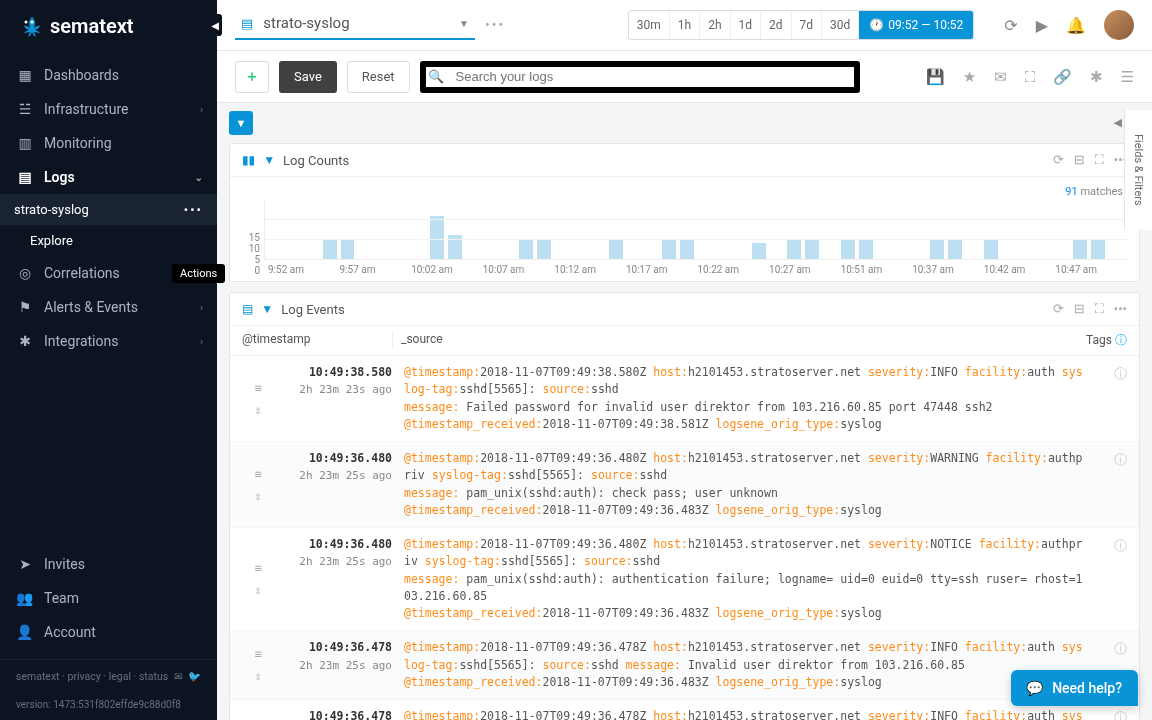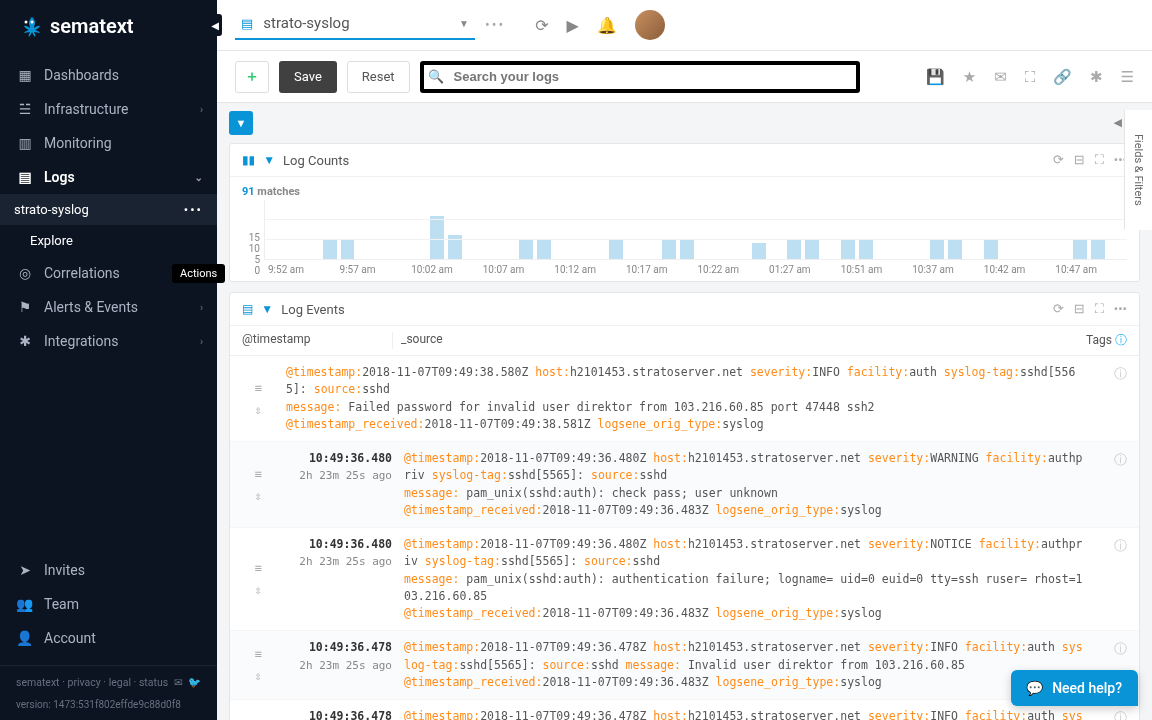--- a/index.html
+++ b/index.html
@@ -15,21 +15,21 @@
 .nav-item.active { color: #fff; font-weight: 600; }
 .nav-item .icon { width: 18px; text-align: center; margin-right: 10px; font-size: 14px; }
 .nav-item .chev { position: absolute; right: 14px; font-size: 10px; opacity: .6; }
 .nav-sub { padding-left: 14px; }
 .nav-sub .nav-item { font-size: 13px; padding: 7px 16px; }
 .nav-app { display: flex; align-items: center; justify-content: space-between; padding: 8px 14px; background: #1a2332; color: #fff; font-size: 13px; cursor: pointer; }
 .nav-explore { padding: 8px 30px; font-size: 13px; color: #fff; cursor: pointer; }
 .tooltip { position: absolute; left: 172px; top: 264px; background: #000; color: #fff; font-size: 11px; padding: 3px 8px; border-radius: 3px; z-index: 10; }
 .sidebar-footer { padding: 10px 16px; font-size: 10.5px; color: #657080; border-top: 1px solid #1a2332; }
 .sidebar-footer a { color: #657080; text-decoration: none; }
-.sidebar-footer .ver { margin-top: 10px; font-size: 10px; }
+.sidebar-footer .ver { margin-top: 16px; font-size: 10px; }
 .sidebar-bottom-nav { padding-bottom: 10px; }
 
 
 .main { position: absolute; left: 217px; top: 0; right: 0; bottom: 0; background: #f4f5f7; display: flex; flex-direction: column; }
 .topbar { height: 51px; background: #fff; border-bottom: 1px solid #e5e5e5; display: flex; align-items: center; padding: 0 18px; gap: 10px; }
 .app-selector { display: flex; align-items: center; gap: 10px; border-bottom: 2px solid #0894d7; padding: 4px 6px 6px; min-width: 240px; }
 .app-selector .name { font-size: 15px; color: #555; }
 .app-selector .dd { margin-left: auto; color: #888; font-size: 10px; }
 .topbar .dots { color: #aaa; font-size: 14px; letter-spacing: 2px; cursor: pointer; }
 .time-picker { margin-left: auto; display: flex; align-items: center; border: 1px solid #ddd; border-radius: 3px; overflow: hidden; height: 30px; font-size: 12px; }
@@ -41,40 +41,40 @@
 .avatar { width: 30px; height: 30px; border-radius: 50%; background: linear-gradient(135deg, #c89060, #8b5d3a); }
 
 
 .toolbar { height: 52px; background: #fff; border-bottom: 1px solid #e5e5e5; display: flex; align-items: center; padding: 0 18px; gap: 10px; }
 .btn { height: 32px; padding: 0 14px; border-radius: 3px; font-size: 13px; cursor: pointer; display: inline-flex; align-items: center; border: 1px solid transparent; }
 .btn-icon { width: 34px; justify-content: center; font-size: 15px; font-weight: bold; }
 .btn-add { border: 1px solid #ddd; color: #2ecc71; }
 .btn-primary { background: #404040; color: #fff; }
 .btn-outline { border: 1px solid #ddd; color: #555; background: #fff; }
 .search-box { flex: 1; max-width: 440px; }
-.search-box input { width: 100%; height: 32px; border: 4px solid #000000; border-radius: 3px; padding: 0 10px 0 30px; font-size: 13px; color: #555; font-weight: bold; }
+.search-box input { width: 100%; height: 32px; border: 6px solid #000000; border-radius: 3px; padding: 0 10px 0 30px; font-size: 13px; color: #555; }
 .search-wrap { position: relative; }
 .search-wrap .mag { position: absolute; left: 9px; top: 8px; color: #aaa; font-size: 13px; }
 .toolbar-right { margin-left: auto; display: flex; gap: 18px; color: #aaa; font-size: 15px; }
 .toolbar-right .ico { cursor: pointer; }
 
 
 .filter-row { padding: 8px 12px; display: flex; }
 .filter-chip { width: 24px; height: 24px; background: #0894d7; color: #fff; border-radius: 3px; display: flex; align-items: center; justify-content: center; font-size: 11px; cursor: pointer; }
 
 
 .panels { flex: 1; overflow: auto; padding: 0 12px 12px; display: flex; flex-direction: column; gap: 10px; }
 .panel { background: #fff; border: 1px solid #e5e5e5; border-radius: 3px; }
 .panel-header { display: flex; align-items: center; padding: 8px 12px; border-bottom: 1px solid #f0f0f0; font-size: 13px; color: #555; gap: 8px; }
 .panel-header .ph-icons { margin-left: auto; display: flex; gap: 10px; color: #aaa; font-size: 13px; }
 .panel-header .lead-ico { color: #0894d7; font-size: 12px; }
 
 
 .chart-area { padding: 8px 12px 4px; position: relative; }
-.matches { font-size: 11px; color: #888; padding-right: 4px; margin-bottom: 2px; font-weight: bold; }
+.matches { text-align: right; font-size: 11px; color: #888; padding-right: 4px; margin-bottom: 2px; }
 .matches .num { color: #0894d7; }
 .chart { display: flex; align-items: stretch; height: 60px; }
 .y-axis { display: flex; flex-direction: column; justify-content: space-between; font-size: 10px; color: #888; text-align: right; padding-right: 4px; width: 22px; margin-top: 32px; }
 .bars { flex: 1; display: flex; align-items: flex-end; gap: 4px; border-left: 1px solid #eee; border-bottom: 1px solid #eee; padding: 0 4px; position: relative; }
 .bars .grid { position: absolute; left: 0; right: 0; border-top: 1px solid #f2f2f2; }
 .bar { flex: 1; background: #bcdff2; }
 .x-axis { display: flex; font-size: 10px; color: #888; padding: 4px 0 2px 26px; }
 .x-axis span { flex: 1; text-align: left; }
 
 
@@ -187,20 +187,30 @@
 <div class="main">
 
   <div class="topbar">
     <div class="app-selector">
       <span style="color:#0894d7;">▤</span>
       <span class="name">strato-syslog</span>
       <span class="dd">▼</span>
     </div>
     <span class="dots">•••</span>
 
+    <div class="time-picker" id="time-picker">
+        <span class="tp-btn">30m</span>
+        <span class="tp-btn">1h</span>
+        <span class="tp-btn">2h</span>
+        <span class="tp-btn">1d</span>
+        <span class="tp-btn">2d</span>
+        <span class="tp-btn">7d</span>
+        <span class="tp-btn">30d</span>
+        <span class="tp-range"><span>🕐</span> 09:52 — 10:52</span>
+      </div>
 
     <div class="topbar-icons">
       <span class="ico">⟳</span>
       <span class="ico">▶</span>
       <span class="ico" style="color:#333;">🔔</span>
       <div class="avatar"></div>
     </div>
   </div>
 
   <div class="toolbar">
@@ -305,21 +315,21 @@
             </div>
         </div>
         <div class="x-axis" id="x-axis">
             <span>9:52 am</span>
             <span>9:57 am</span>
             <span>10:02 am</span>
             <span>10:07 am</span>
             <span>10:12 am</span>
             <span>10:17 am</span>
             <span>10:22 am</span>
-            <span>01:27 am</span>
+            <span>10:27 am</span>
             <span>10:51 am</span>
             <span>10:37 am</span>
             <span>10:42 am</span>
             <span>10:47 am</span>
           </div>
       </div>
     </div>
 
     <div class="panel">
       <div class="panel-header">
@@ -337,20 +347,21 @@
         <div class="col-ts">@timestamp</div>
         <div class="col-src">_source</div>
         <div class="col-tags"><span>Tags</span> <span style="color:#29b6f6;">ⓘ</span></div>
       </div>
       <div id="event-rows">
           <div class="event-row">
             <div class="ev-gutter">
               <span>≡</span>
               <span>⇳</span>
             </div>
+            <div class="ev-ts"><b>10:49:38.580</b><br><span class="ago">2h 23m 23s ago</span></div>
             <div class="ev-src"><span class="k">@timestamp:</span>2018-11-07T09:49:38.580Z <span class="k">host:</span>h2101453.stratoserver.net <span class="k">severity:</span>INFO <span class="k">facility:</span>auth <span class="k">syslog-tag:</span>sshd[5565]: <span class="k">source:</span>sshd<br><span class="k">message:</span> Failed password for invalid user direktor from 103.216.60.85 port 47448 ssh2<br><span class="k">@timestamp_received:</span>2018-11-07T09:49:38.581Z <span class="k">logsene_orig_type:</span>syslog</div>
             <div class="ev-tags"><span>ⓘ</span></div>
           </div>
           <div class="event-row">
             <div class="ev-gutter">
               <span>≡</span>
               <span>⇳</span>
             </div>
             <div class="ev-ts"><b>10:49:36.480</b><br><span class="ago">2h 23m 25s ago</span></div>
             <div class="ev-src"><span class="k">@timestamp:</span>2018-11-07T09:49:36.480Z <span class="k">host:</span>h2101453.stratoserver.net <span class="k">severity:</span>WARNING <span class="k">facility:</span>authpriv <span class="k">syslog-tag:</span>sshd[5565]: <span class="k">source:</span>sshd<br><span class="k">message:</span> pam_unix(sshd:auth): check pass; user unknown<br><span class="k">@timestamp_received:</span>2018-11-07T09:49:36.483Z <span class="k">logsene_orig_type:</span>syslog</div>

